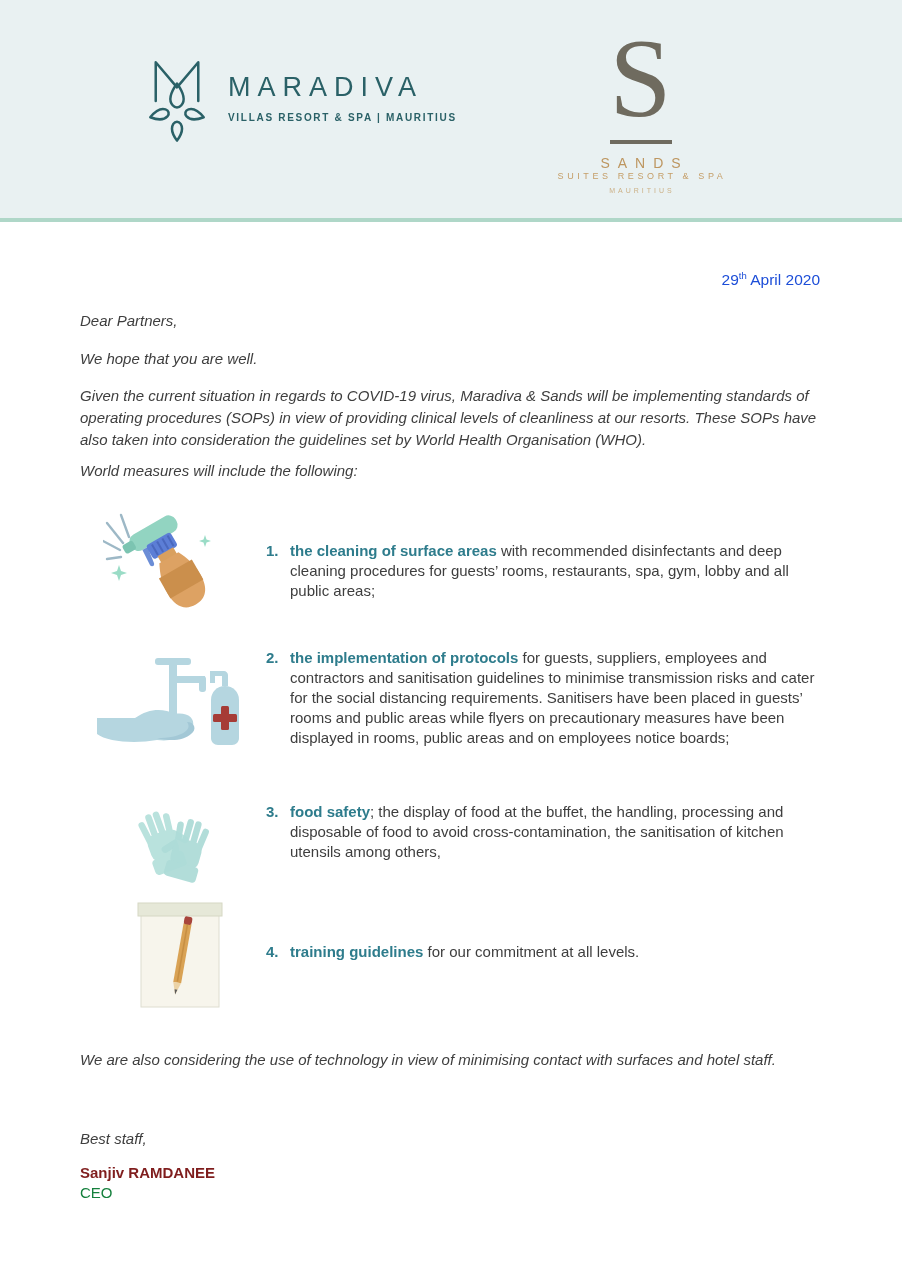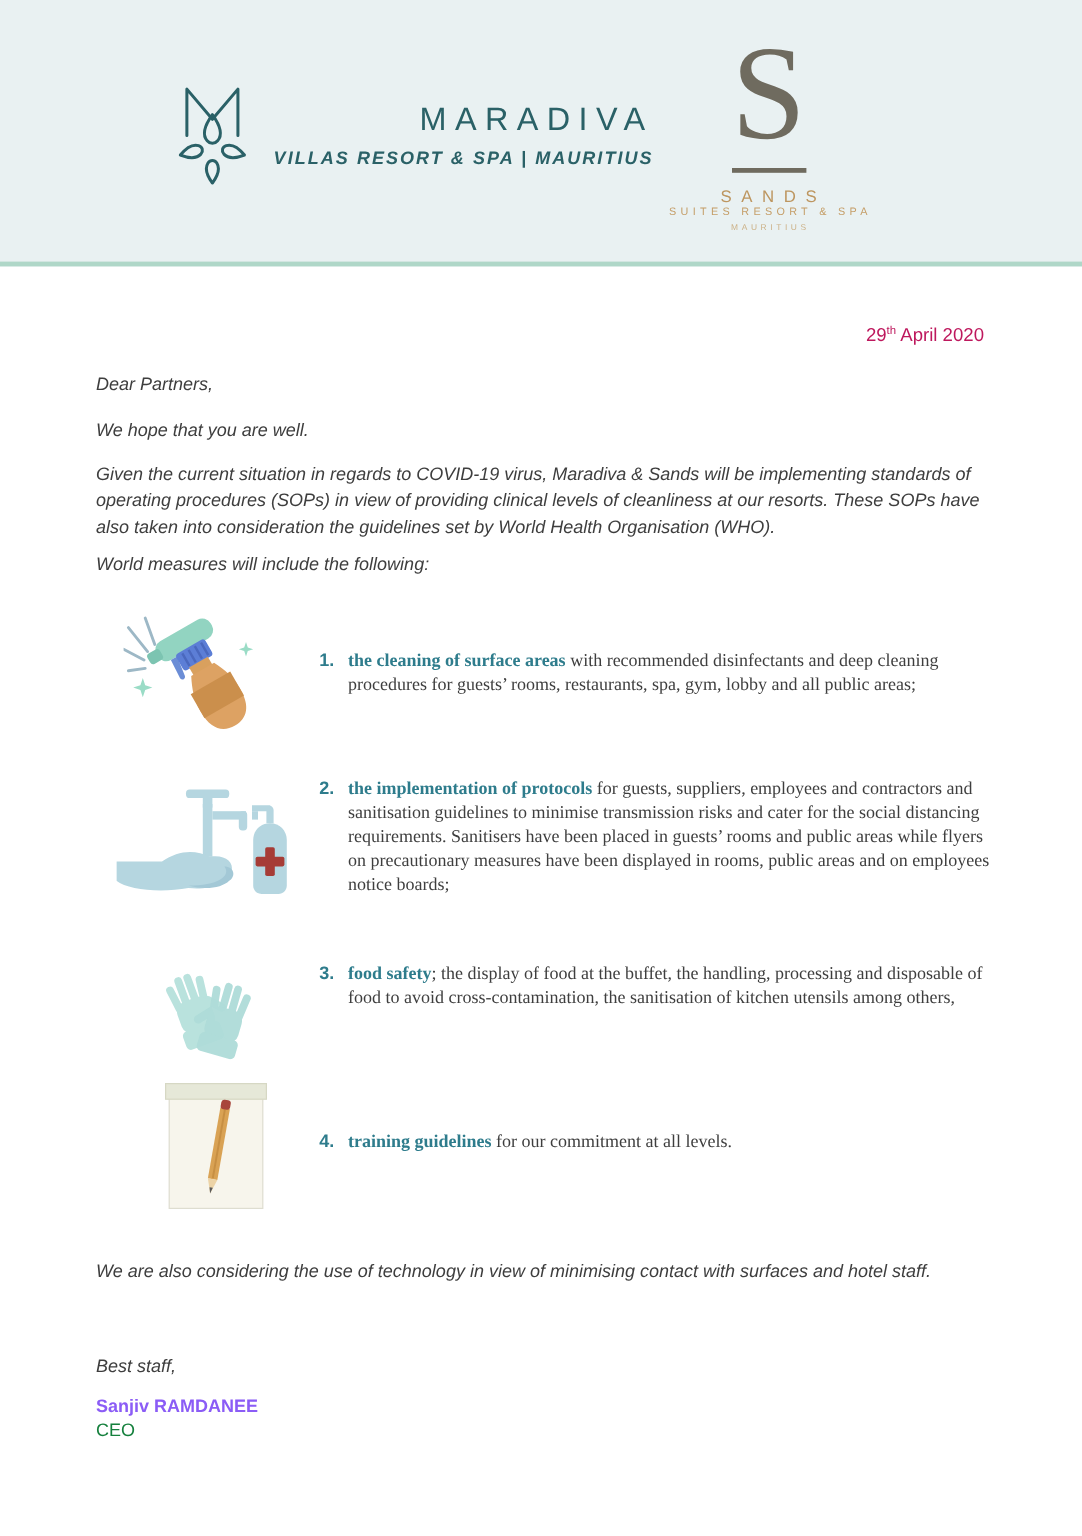--- a/index.html
+++ b/index.html
@@ -18,39 +18,37 @@
   
   .letterhead {
     position: absolute;
     left: 0; top: 0;
     width: 902px; height: 222px;
     background: #e9f1f2;
     border-bottom: 4px solid #afd7c8;
   }
   .maradiva-logo {
     position: absolute;
-    left: 148px; top: 68px;
+    left: 148px; top: 56px;
     display: flex;
     align-items: flex-start;
-    text-align: right;
   }
   .maradiva-text { margin-left: 22px; padding-top: 16px; }
   .maradiva-name {
     font-size: 27px;
     letter-spacing: 7px;
     color: #2a6167;
     font-weight: 400;
   }
   .maradiva-tagline {
     margin-top: 9px;
-    font-size: 15px;
+    font-size: 10px;
     font-weight: bold;
     letter-spacing: 1.7px;
     color: #2a6167;
-    font-style: italic;
   }
   .sands-logo {
     position: absolute;
     left: 548px; top: 26px;
     width: 185px;
     text-align: center;
   }
   .sands-initial {
     font-family: "Liberation Serif", serif;
     font-size: 112px;
@@ -81,21 +79,21 @@
     letter-spacing: 3px;
     padding-left: 3px;
     color: #ccb187;
   }
 
   
   .dateline {
     position: absolute;
     top: 270px; right: 82px;
     font-size: 15.5px;
-    color: #be185d;
+    color: #1d4ed8;
   }
   .dateline sup { font-size: 9.5px; }
 
   .para {
     position: absolute;
     left: 80px;
     width: 745px;
     font-size: 15px;
     line-height: 22px;
     color: #3e3e3e;
@@ -107,39 +105,39 @@
   .body2       { top: 460px; }
   .closing1    { top: 1049px; white-space: nowrap; width: auto; }
   .closing2    { top: 1091px; white-space: nowrap; width: auto; letter-spacing: -0.2px; }
   .closing3    { top: 1128px; }
 
   .signature   {
     position: absolute;
     left: 80px; top: 1163px;
     font-size: 15px; line-height: 20px;
   }
-  .signature .sig-name { font-weight: bold; color: #8b5cf6; }
+  .signature .sig-name { font-weight: bold; color: #7f1d1d; }
   .signature .sig-title { color: #15803d; }
 
   
   .measure-icon { position: absolute; }
   .measure-text {
     position: absolute;
     left: 266px;
     width: 562px;
     display: flex;
     font-size: 15px;
     line-height: 20px;
   }
   .measure-num {
     flex: 0 0 24px;
     font-weight: bold;
     color: #2e7c8c;
   }
-  .measure-body { flex: 1; font-family: Liberation Serif, serif; }
+  .measure-body { flex: 1; }
   .hl { font-weight: bold; color: #2e7c8c; }
 
   .icon-1 { left: 103px; top: 507px; }
   .text-1 { top: 541px; }
   .icon-2 { left: 97px;  top: 650px; }
   .text-2 { top: 648px; }
   .icon-3 { left: 110px; top: 777px; }
   .text-3 { top: 802px; }
   .icon-4 { left: 121px; top: 893px; }
   .text-4 { top: 942px; }

